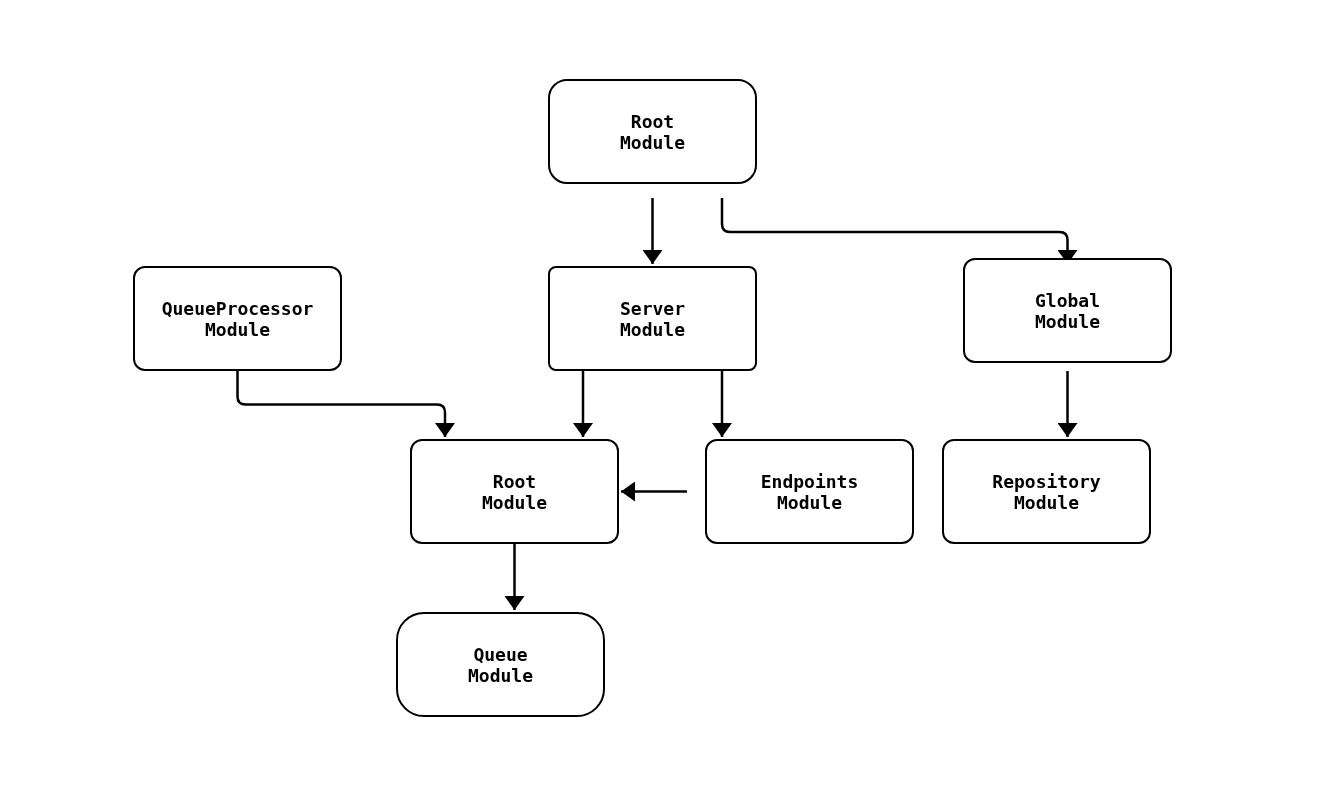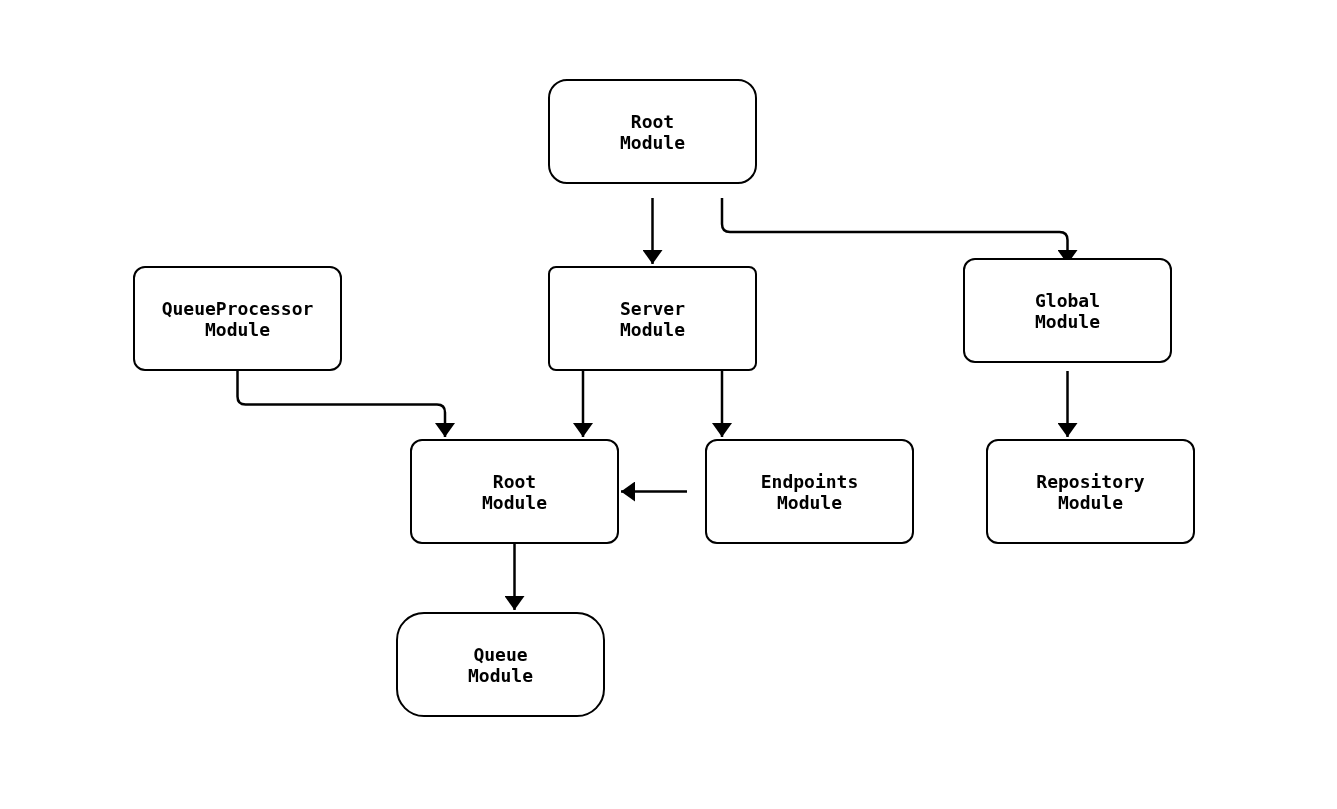--- a/index.html
+++ b/index.html
@@ -43,21 +43,21 @@
     line-height: 21px;
     color: #000000;
   }
   
   .n-root          { left: 548px;  top: 79px; border-radius: 19px;  }
   .n-queueprocessor{ left: 133px;  top: 266px; }
   .n-server        { left: 548px;  top: 266px; border-radius: 8px; }
   .n-global        { left: 963px;  top: 258px; }
   .n-core          { left: 410px;  top: 439px; }
   .n-endpoints     { left: 687px;  top: 439px; margin-left: 18px; }
-  .n-repository    { left: 986px;  top: 439px; align-items: center; }
+  .n-repository    { left: 942px;  top: 439px; align-items: center; }
   .n-queue         { left: 396px;  top: 612px; border-radius: 28px; }
 </style>
 </head>
 <body>
 
 <div class="canvas">
 
   <svg class="edges" viewBox="0 0 1337 809" xmlns="http://www.w3.org/2000/svg">
     <defs>
       <marker id="arrowhead" markerUnits="userSpaceOnUse" markerWidth="14" markerHeight="20" refX="14" refY="10" orient="auto">

